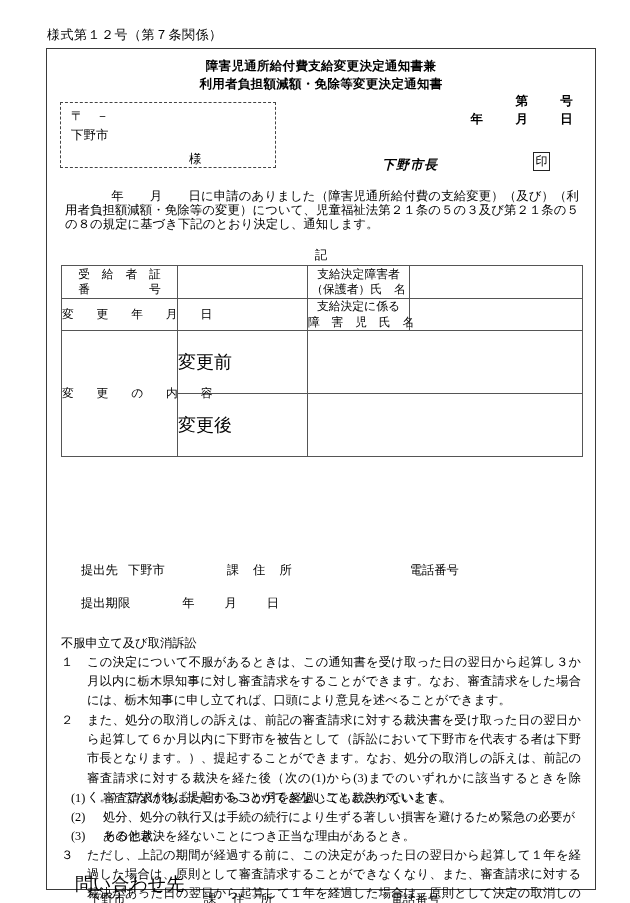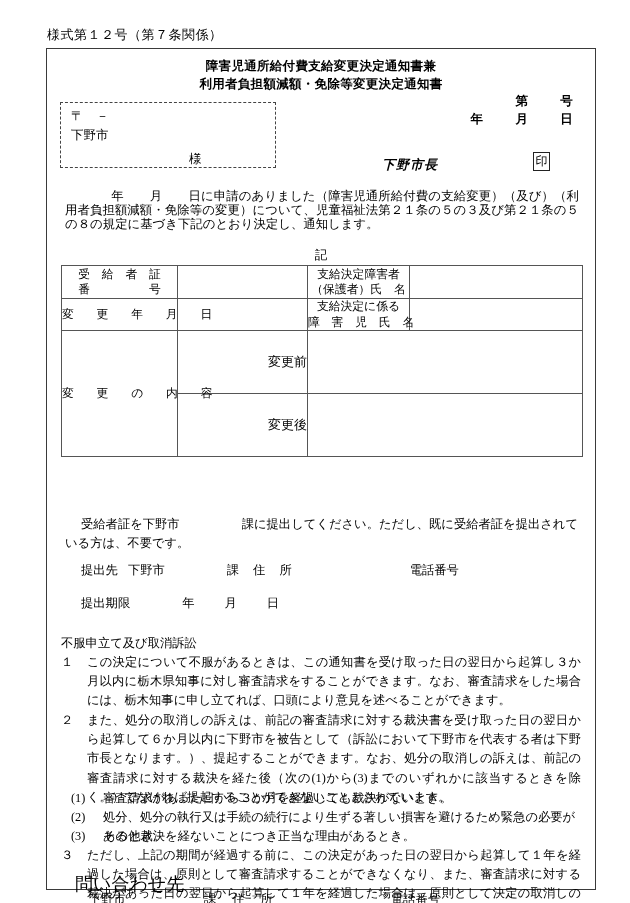--- a/index.html
+++ b/index.html
@@ -190,22 +190,22 @@
   }
   .seg-wrap i:last-child { border-right: none; }
 
   .vlabel {
     text-align: center;
     font-size: 11.8px;
     letter-spacing: 5.5px;
     white-space: nowrap;
   }
   .ba-lbl {
-    text-align: right;
-    font-size: 13px;
+    text-align: left;
+    font-size: 18px;
     white-space: nowrap;
   }
 
   
   .mid {
     position: absolute;
     left: 18px;
     width: 514px;
     font-size: 12.3px;
     line-height: 19px;
@@ -383,23 +383,20 @@
           <td class="ba-lbl" style="height:62px">変更前</td>
           <td class="cell-blank" colspan="2"></td>
         </tr>
         <tr>
           <td class="ba-lbl" style="height:62px">変更後</td>
           <td class="cell-blank" colspan="2"></td>
         </tr>
       </tbody>
     </table>
 
-    <div class="mid m1">
-      <span class="ind"></span><span>受給者証を下野市</span><span class="blank-ka"></span><span>課に提出してください。ただし、既に受給者証を提出されている方は、不要です。</span>
-    </div>
 
     <div class="row-line r2">
       <span>提出期限</span><span class="d1"></span><span>年</span><span class="d2"></span><span>月</span><span class="d3"></span><span>日</span>
     </div>
 
     <div class="row-line r1">
       <span>提出先</span><span class="g1"></span><span>下野市</span><span class="g2"></span><span>課</span><span class="g3"></span><span>住</span><span class="g4"></span><span>所</span><span class="g5"></span><span>電話番号</span>
     </div>
 
     <div class="appeal-title">不服申立て及び取消訴訟</div>

